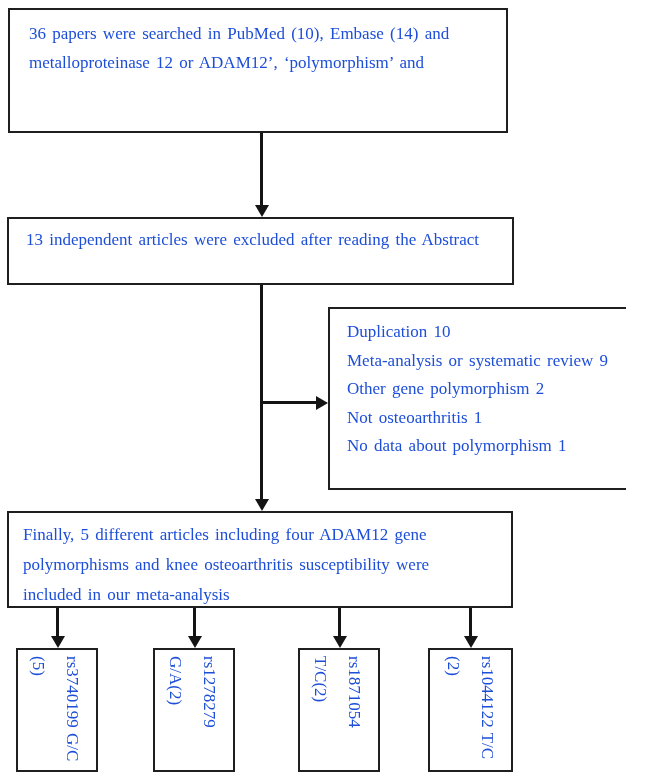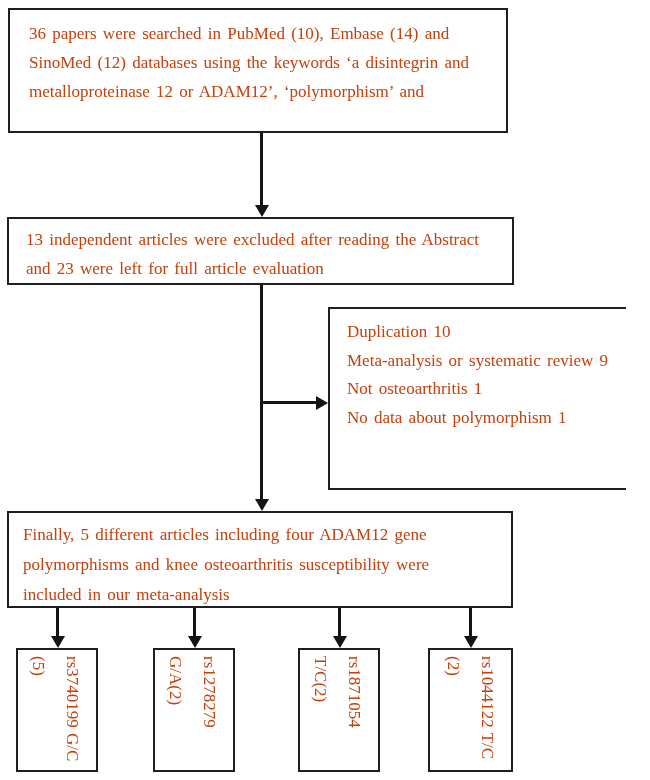--- a/index.html
+++ b/index.html
@@ -6,21 +6,21 @@
     margin: 0;
     padding: 0;
     background: #ffffff;
   }
   .canvas {
     position: relative;
     width: 626px;
     height: 780px;
     background: #ffffff;
     font-family: "Liberation Serif", "DejaVu Serif", serif;
-    color: #c2410c;
+    color: #1d4ed8;
     overflow: hidden;
   }
   .box {
     position: absolute;
     box-sizing: border-box;
     border: 2px solid #1f1f1f;
     background: #ffffff;
     font-size: 17px;
     line-height: 29px;
     word-spacing: 2px;
@@ -70,41 +70,40 @@
     border-left: 12px solid #141414;
   }
 </style>
 </head>
 <body>
 
 <div class="canvas">
 
   <div class="box" id="box-search">
     <div class="tline">36 papers were searched in PubMed (10), Embase (14) and</div>
-    <div class="tline">SinoMed (12) databases using the keywords ‘a disintegrin and</div>
     <div class="tline">metalloproteinase 12 or ADAM12’, ‘polymorphism’ and</div>
   </div>
 
   <div class="vline" style="left:260px; top:133px; height:74px;"></div>
   <div class="head-down" style="left:255px; top:205px;"></div>
 
   <div class="box" id="box-screen">
     <div class="tline">13 independent articles were excluded after reading the Abstract</div>
-    <div class="tline">and 23 were left for full article evaluation</div>
   </div>
 
   <div class="vline" style="left:260px; top:285px; height:215px;"></div>
   <div class="head-down" style="left:255px; top:499px;"></div>
 
   <div class="hline" style="left:262px; top:401px; width:55px;"></div>
   <div class="head-right" style="left:316px; top:396px;"></div>
 
   <div class="box" id="box-excl">
     <div class="tline">Duplication 10</div>
     <div class="tline">Meta-analysis or systematic review 9</div>
+    <div class="tline">Other gene polymorphism 2</div>
     <div class="tline">Not osteoarthritis 1</div>
     <div class="tline">No data about polymorphism 1</div>
   </div>
 
   <div class="box" id="box-final">
     <div class="tline">Finally, 5 different articles including four ADAM12 gene</div>
     <div class="tline">polymorphisms and knee osteoarthritis susceptibility were</div>
     <div class="tline">included in our meta-analysis</div>
   </div>
 

